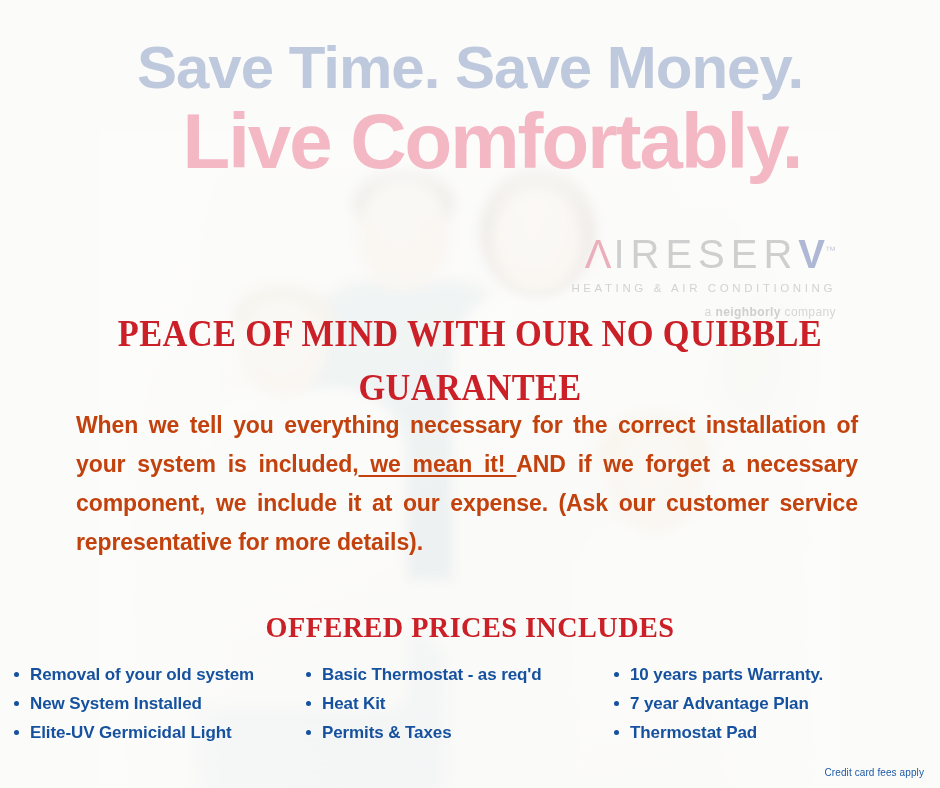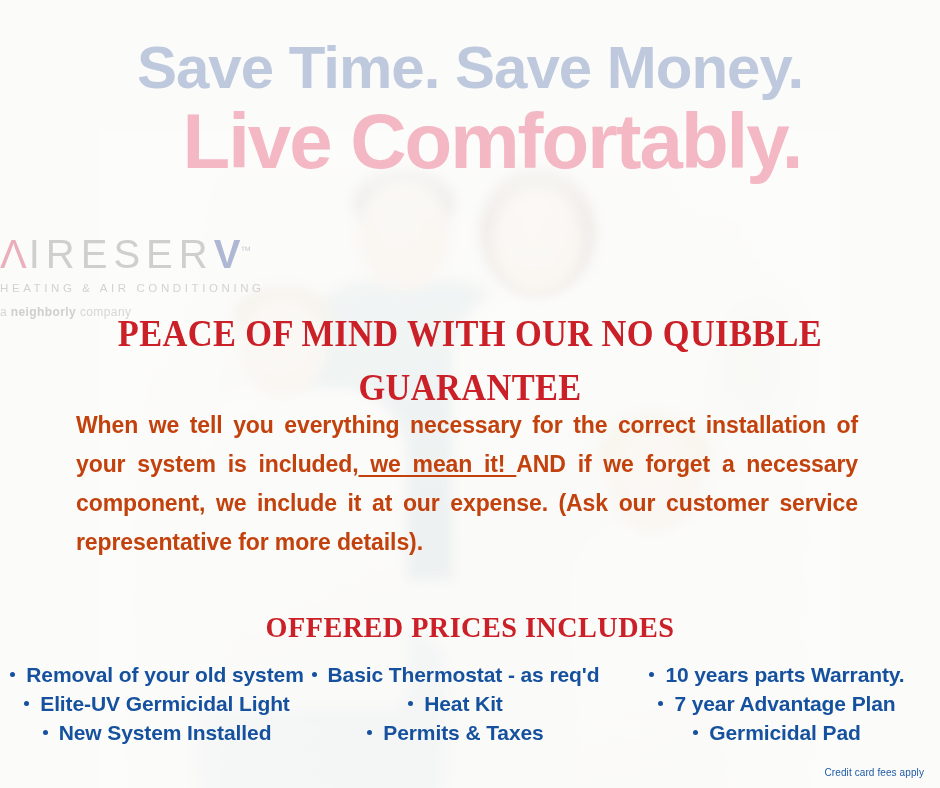--- a/index.html
+++ b/index.html
@@ -119,21 +119,21 @@
     letter-spacing:-2px;
     color:#F3B8C4;
     white-space:nowrap;
     margin-top:-4px;
     padding-left:44px;
   }
 
   
   .logo {
     position:absolute; top:228px; left:0; width:836px;
-    text-align:left;
+    text-align:right;
   }
   .logo-main {
     font-family:"Liberation Sans", sans-serif;
     font-size:40px;
     font-weight:400;
     letter-spacing:6px;
     line-height:44px;
     color:#CFCFCF;
     display:inline-block;
     position:relative;
@@ -220,26 +220,25 @@
   .col-1 { width:300px; padding-left:14px; }
   .col-2 { width:305px; padding-left:6px; }
   .col-3 { width:335px; padding-left:9px; }
 
   .col ul { list-style:none; }
   .col li {
     display:flex;
     align-items:flex-start;
     font-family:"Liberation Sans", sans-serif;
     font-weight:700;
-    font-size:21px;
+    font-size:17px;
     line-height:29px;
     color:#15519E;
     letter-spacing:-0.1px;
     white-space:nowrap;
-    justify-content:center;
   }
   .bullet {
     flex:none;
     width:5px; height:5px;
     border-radius:50%;
     background:#15519E;
     margin-top:12px;
     margin-right:11px;
   }
 
@@ -309,25 +308,25 @@
     <div class="columns">
 
       <div class="col col-1">
         <ul>
           <li>
               <span class="bullet"></span>
               <span>Removal of your old system</span>
             </li>
           <li>
               <span class="bullet"></span>
+              <span>New System Installed</span>
+            </li>
+          <li>
+              <span class="bullet"></span>
               <span>Elite-UV Germicidal Light</span>
-            </li>
-          <li>
-              <span class="bullet"></span>
-              <span>New System Installed</span>
             </li>
         </ul>
       </div>
 
       <div class="col col-2">
         <ul>
           <li>
               <span class="bullet"></span>
               <span>Basic Thermostat - as req'd</span>
             </li>
@@ -347,21 +346,21 @@
           <li>
               <span class="bullet"></span>
               <span>10 years parts Warranty.</span>
             </li>
           <li>
               <span class="bullet"></span>
               <span>7 year Advantage Plan</span>
             </li>
           <li>
               <span class="bullet"></span>
-              <span>Germicidal Pad</span>
+              <span>Thermostat Pad</span>
             </li>
         </ul>
       </div>
 
     </div>
 
     <div class="fees">Credit card fees apply</div>
 
   </div>
 </div>

